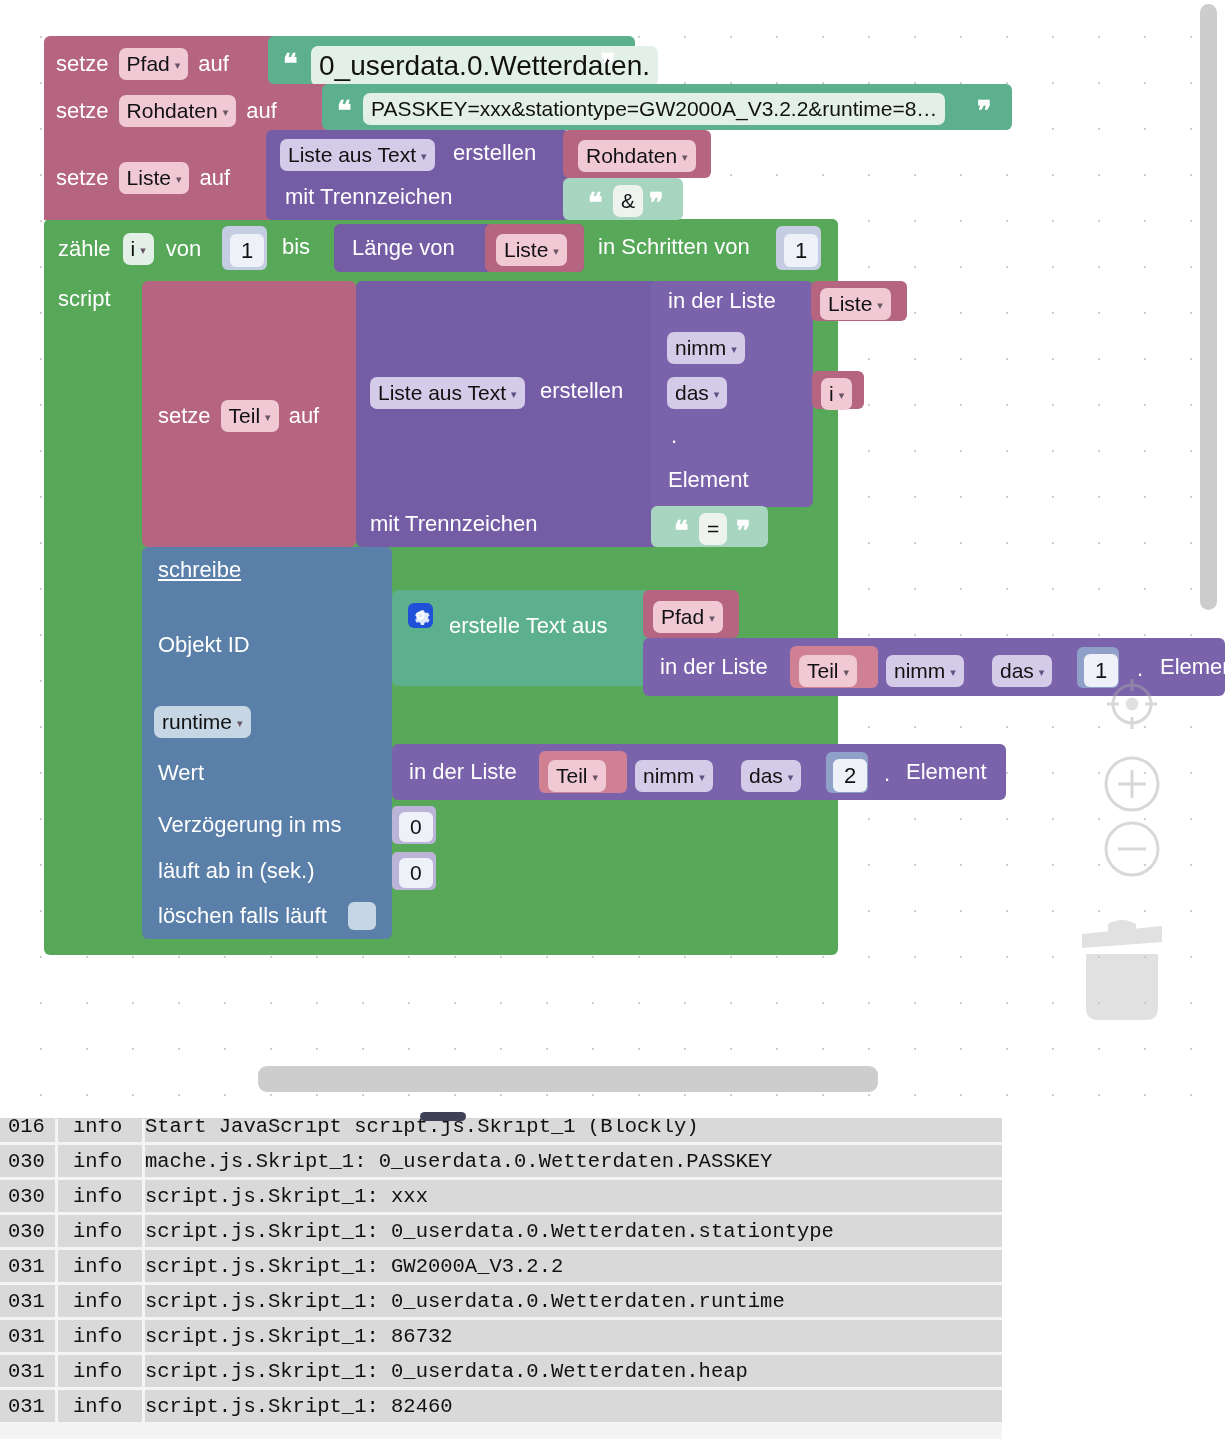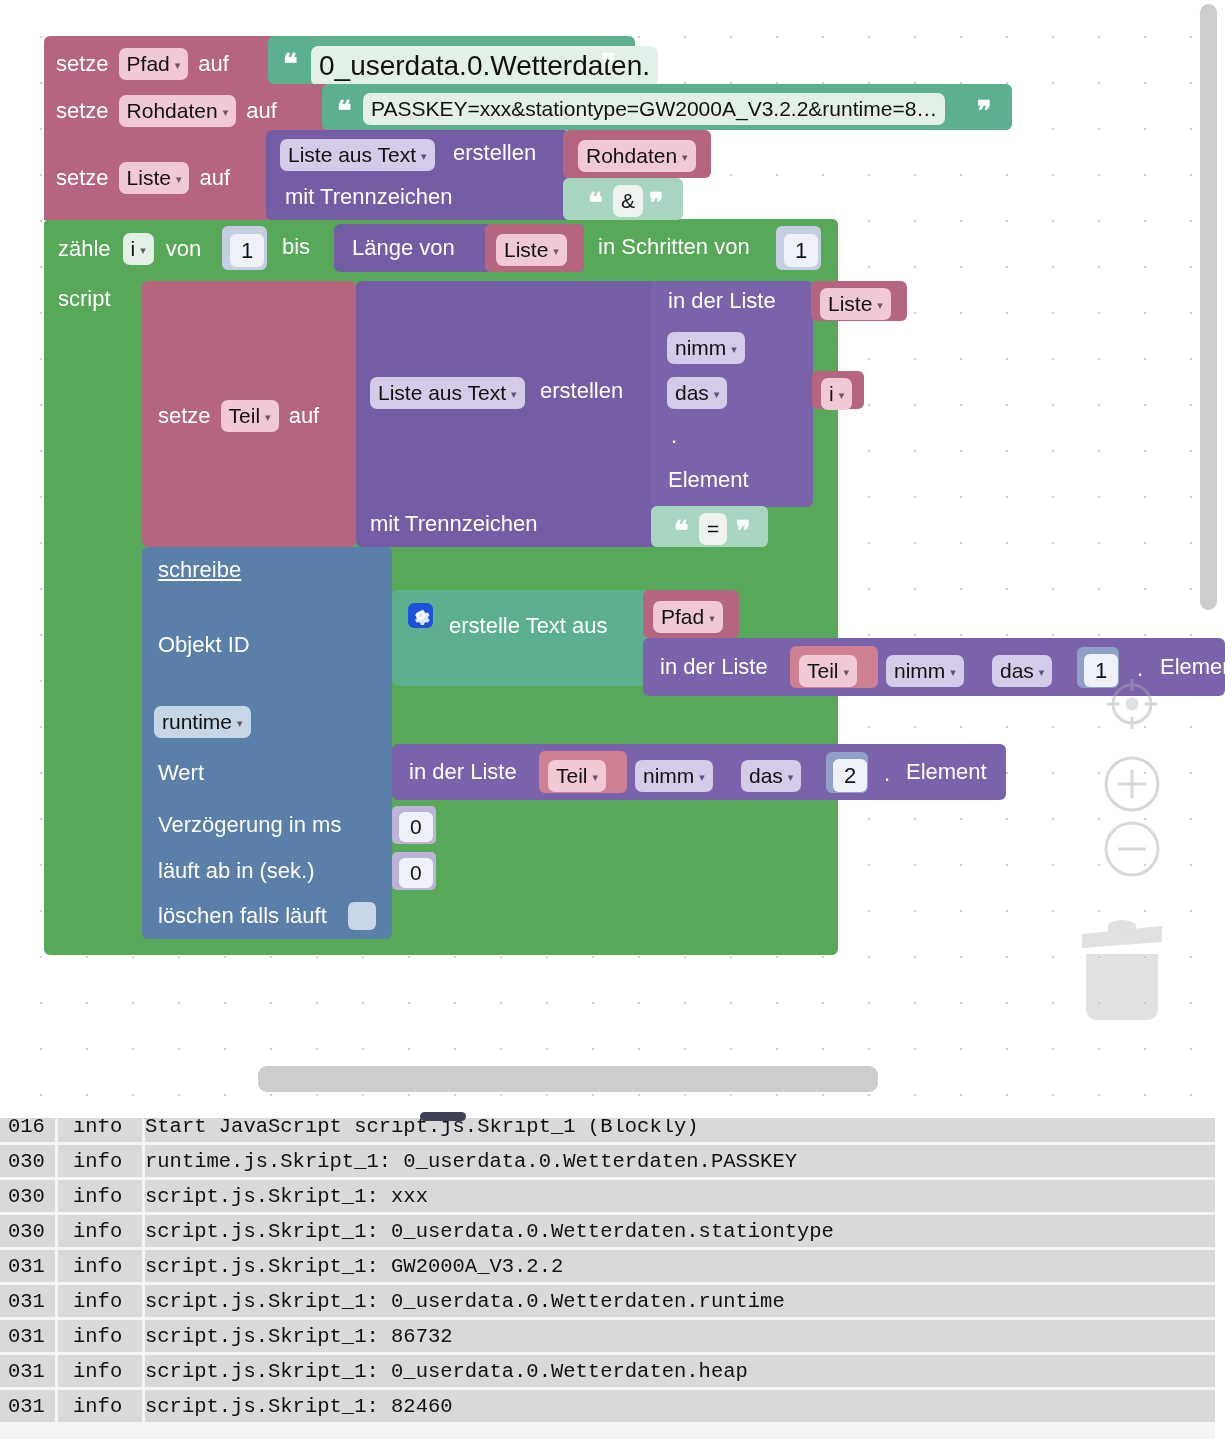--- a/index.html
+++ b/index.html
@@ -51,21 +51,21 @@
 
   
   .ctl{ position:absolute; opacity:.45; }
   .ctl svg{ display:block; }
 
   
   .sb{ position:absolute; background:#cdcdcd; border-radius:9px; }
 
   
   #logpanel{
-    position:absolute; left:0; top:1118px; width:1215px; height:321px;
+    position:absolute; left:0; top:1118px; width:1002px; height:321px;
     background:#f4f4f4;
     border-top:1px solid #d8d8d8;
     overflow:hidden;
   }
   #dragHandle{
     position:absolute; left:420px; top:1112px; width:46px; height:9px;
     background:#3f4257; border-radius:5px; z-index:30;
   }
   .logrow{ display:flex; height:35px; align-items:stretch; }
   .logcell{
@@ -331,21 +331,21 @@
 <div id="logpanel">
   <div id="logrows" style="margin-top: -9px;">
       <div class="logrow">
         <div class="logcell c-time">016</div>
         <div class="logcell c-sev">info</div>
         <div class="logcell c-msg">Start JavaScript script.js.Skript_1 (Blockly)</div>
       </div>
       <div class="logrow">
         <div class="logcell c-time">030</div>
         <div class="logcell c-sev">info</div>
-        <div class="logcell c-msg">runtime.js.Skript_1: 0_userdata.0.Wetterdaten.PASSKEY</div>
+        <div class="logcell c-msg">mache.js.Skript_1: 0_userdata.0.Wetterdaten.PASSKEY</div>
       </div>
       <div class="logrow">
         <div class="logcell c-time">030</div>
         <div class="logcell c-sev">info</div>
         <div class="logcell c-msg">script.js.Skript_1: xxx</div>
       </div>
       <div class="logrow">
         <div class="logcell c-time">030</div>
         <div class="logcell c-sev">info</div>
         <div class="logcell c-msg">script.js.Skript_1: 0_userdata.0.Wetterdaten.stationtype</div>

